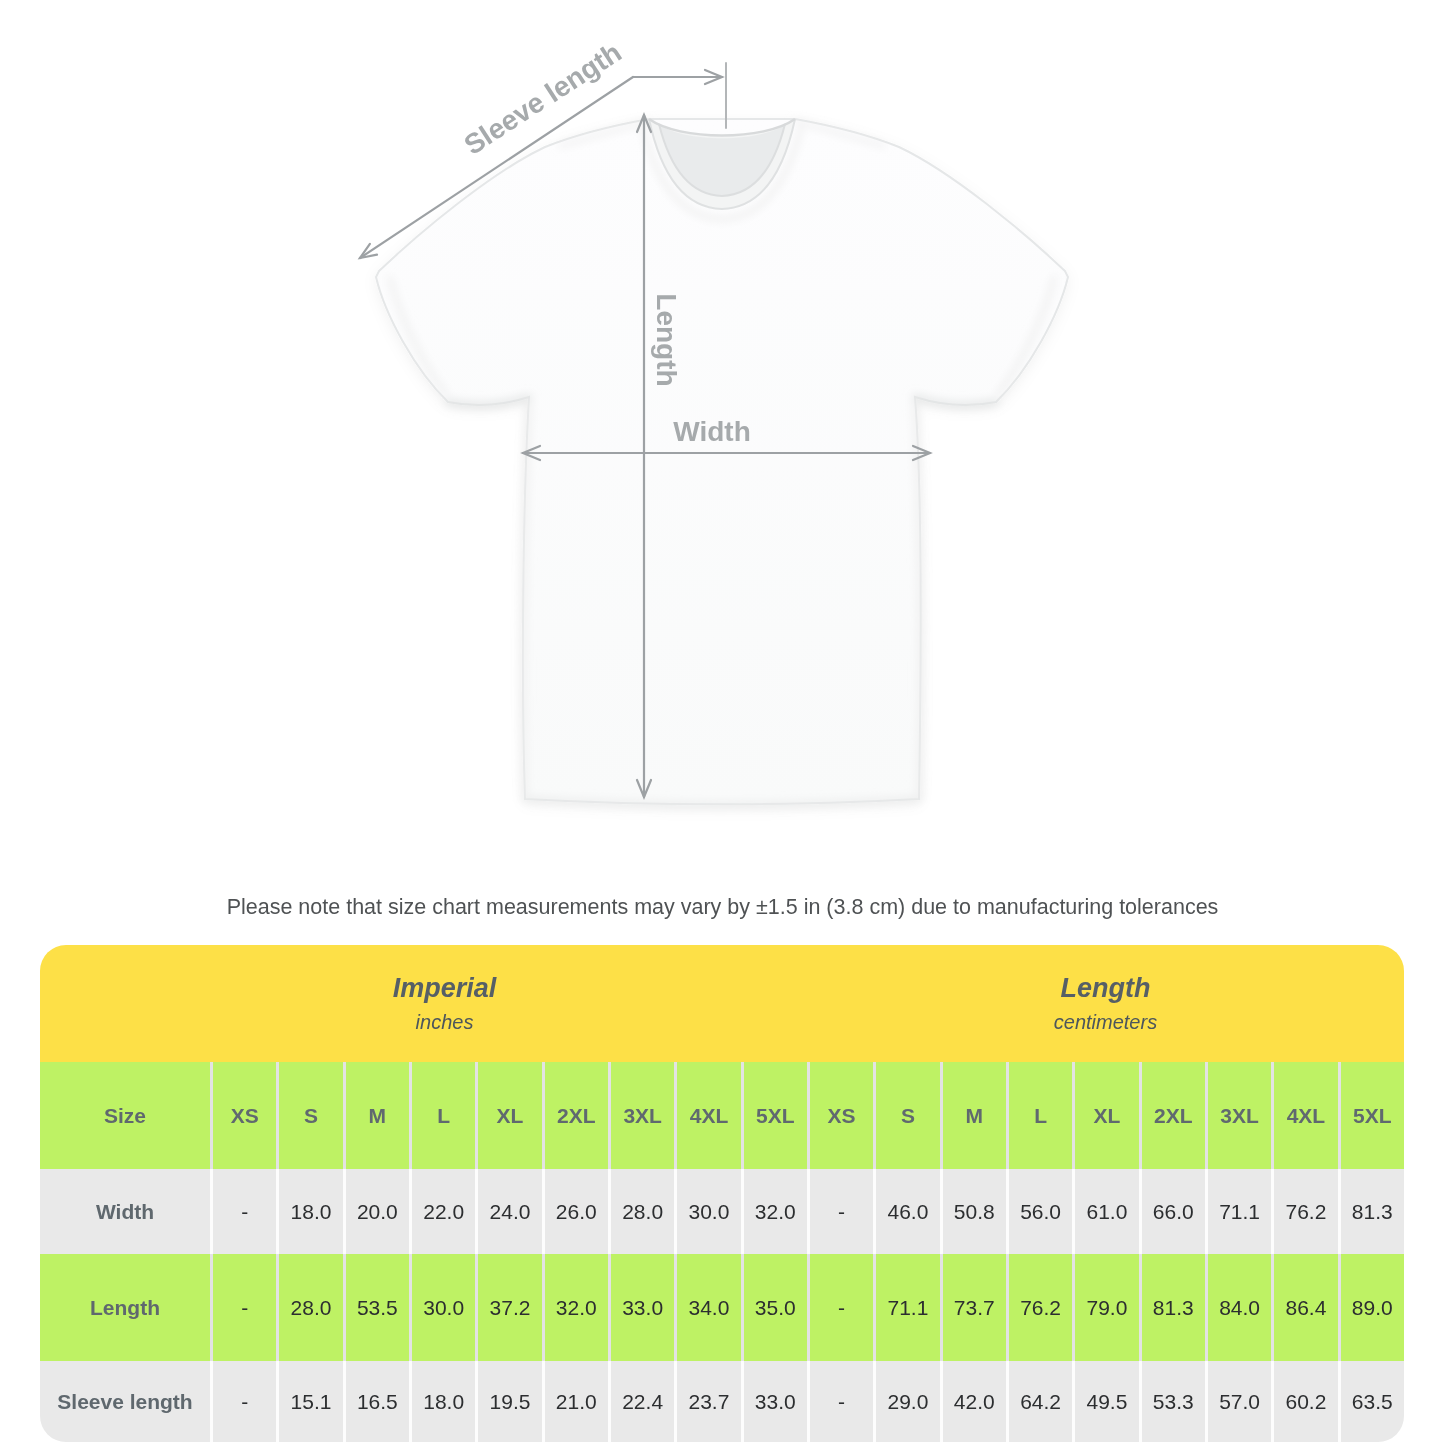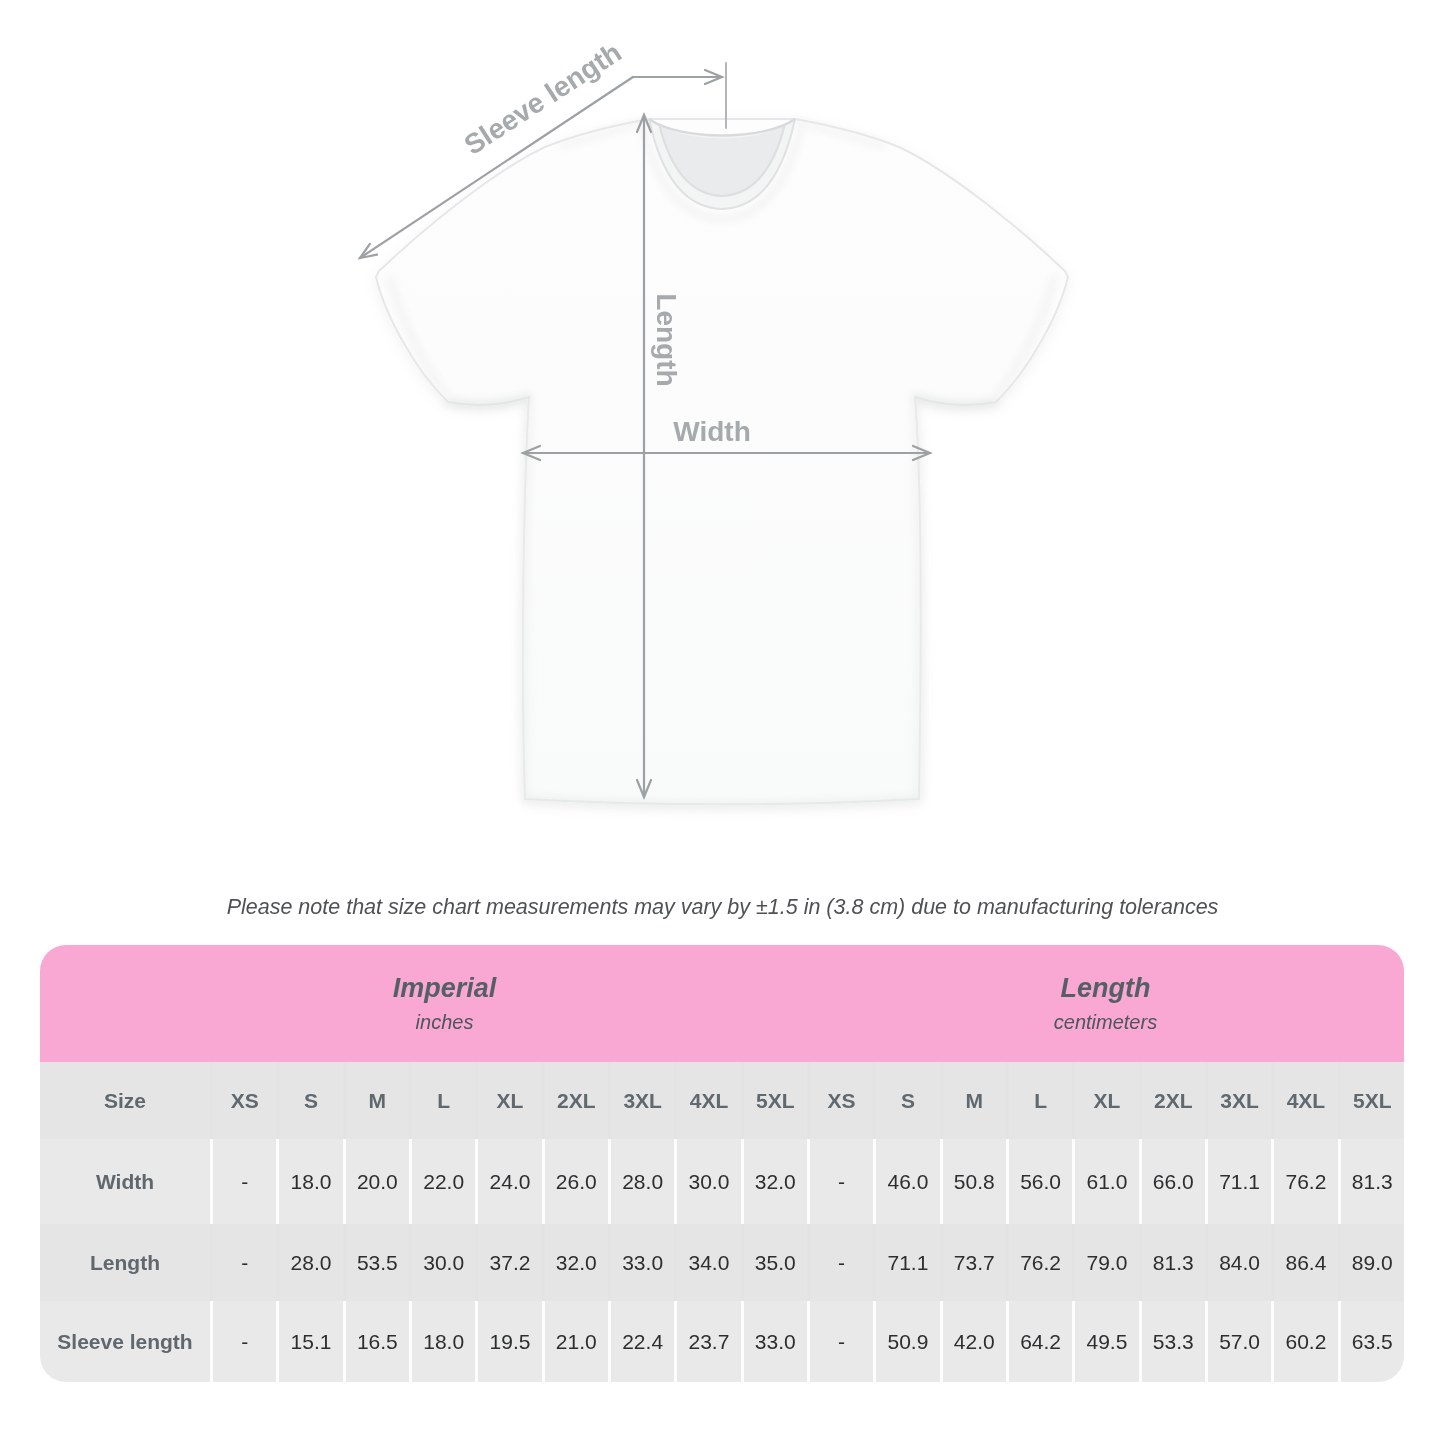--- a/index.html
+++ b/index.html
@@ -9,38 +9,38 @@
   }
   
   .diagram-wrap{position:absolute;left:0;top:0;width:1445px;height:840px;}
   
   .page-title{
     position:absolute;left:0;top:846px;width:100%;text-align:center;
     font-size:35px;font-weight:bold;color:#2f3133;letter-spacing:.2px;line-height:40px;
   }
   .page-subtitle{
     position:absolute;left:0;top:893px;width:100%;text-align:center;
-    font-size:21.5px;font-style:italic;color:#4f5254;line-height:28px;
+    font-size:21.5px;color:#4f5254;line-height:28px;
   }
   
   .table-card{
     position:absolute;left:40px;top:945px;width:1364px;border-radius:26px;
     overflow:hidden;background:#ffffff;
   }
   .table-card table{
     width:100%;border-collapse:separate;border-spacing:0;table-layout:fixed;
   }
   col.c-label{width:170px;}
   td{padding:0;text-align:center;vertical-align:middle;}
-  tr.band td{background:#f9a8d4;height:117px;}
+  tr.band td{background:#fde047;height:117px;}
   .group-inner{display:flex;flex-direction:column;align-items:center;justify-content:center;gap:7px;}
   .g-imp .group-inner{padding-left:42px;}
   .g-title{font-size:27px;font-weight:bold;font-style:italic;color:#565f66;}
   .g-sub{font-size:20px;font-style:italic;color:#4d565c;}
-  tr.white-row td{background:#e5e5e5;height:77px;}
+  tr.white-row td{background:#bef264;height:107px;}
   tr.gray-row td{background:#e9e9e9;height:85px;}
   tr.last-row td{height:81px;}
   tr.white-row td + td{border-left:3px solid #e3e3e3;margin-left:32px;}
   tr.gray-row td + td{border-left:3px solid #fdfdfd;}
   td.lbl{font-size:21px;font-weight:bold;color:#5f686e;}
   td.szh{font-size:21px;font-weight:bold;color:#60696f;}
   td.val{font-size:21px;color:#2c2e30;}
 </style>
 </head>
 <body>
@@ -242,21 +242,21 @@
         <td class="val">-</td>
         <td class="val">15.1</td>
         <td class="val">16.5</td>
         <td class="val">18.0</td>
         <td class="val">19.5</td>
         <td class="val">21.0</td>
         <td class="val">22.4</td>
         <td class="val">23.7</td>
         <td class="val">33.0</td>
         <td class="val">-</td>
-        <td class="val">50.9</td>
+        <td class="val">29.0</td>
         <td class="val">42.0</td>
         <td class="val">64.2</td>
         <td class="val">49.5</td>
         <td class="val">53.3</td>
         <td class="val">57.0</td>
         <td class="val">60.2</td>
         <td class="val">63.5</td>
       </tr>
     </tbody>
       </table>

